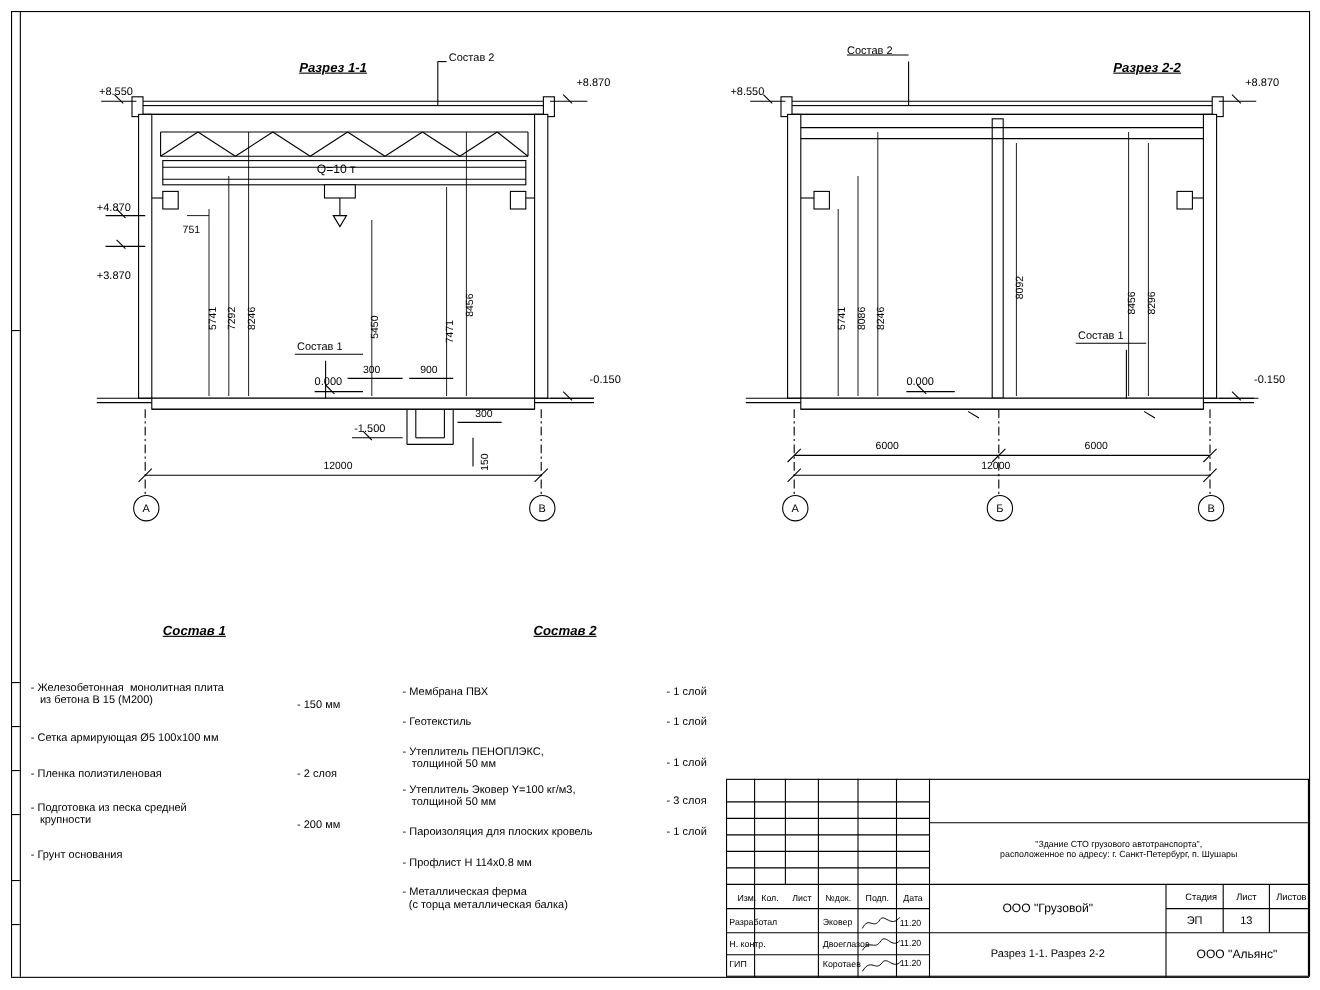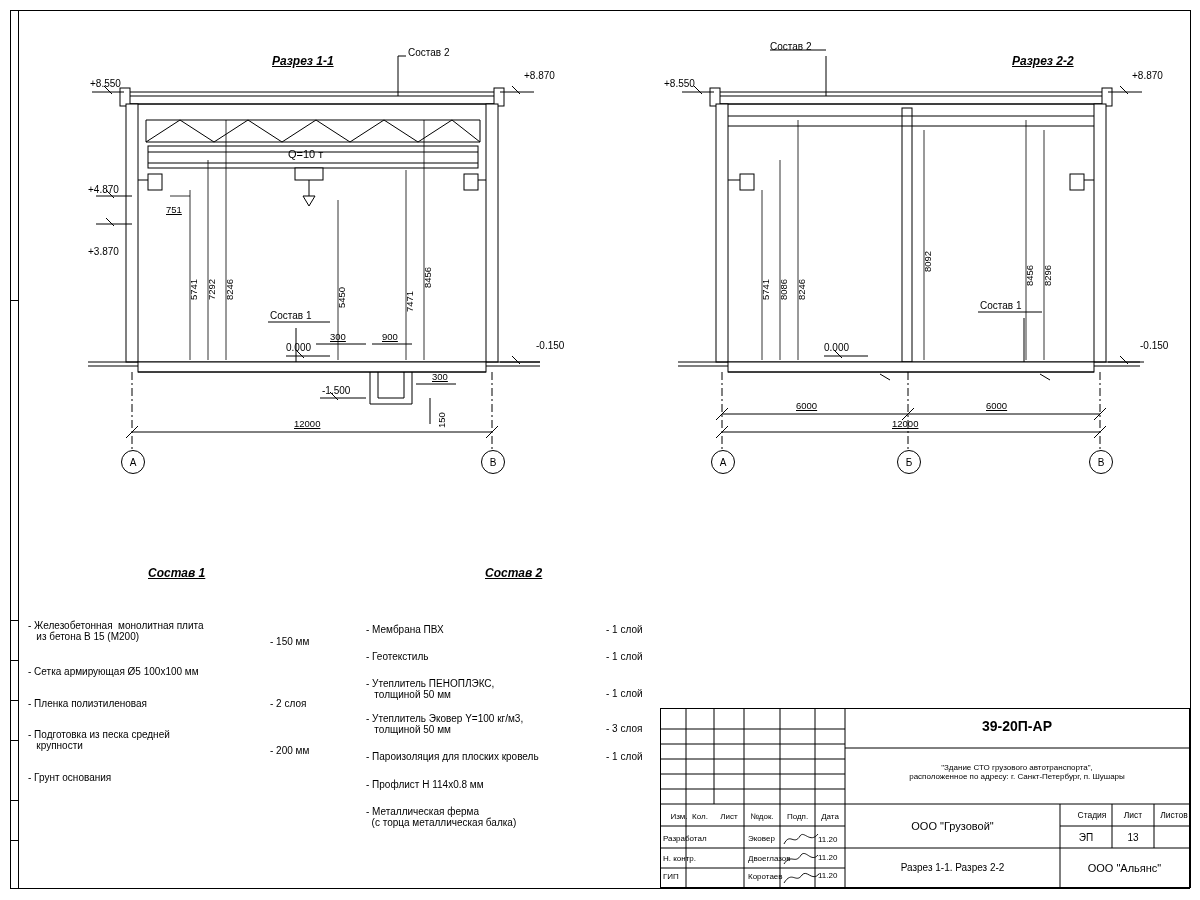--- a/index.html
+++ b/index.html
@@ -5,21 +5,21 @@
   html,body{margin:0;padding:0;background:#fff;}
   body{width:1200px;height:900px;font-family:"Liberation Sans",sans-serif;color:#000;overflow:hidden;}
   #sheet{position:relative;width:1200px;height:900px;background:#fff;}
   .abs{position:absolute;}
   .ln{position:absolute;background:#000;}
   .hl{height:1px;}
   .vl{width:1px;}
   .txt{position:absolute;font-size:10px;line-height:1.15;white-space:pre;}
   .ttl{font-size:12px;font-style:italic;text-decoration:underline;font-weight:bold;}
   .vtxt{position:absolute;font-size:9.5px;transform-origin:0 0;transform:rotate(-90deg);white-space:nowrap;}
-  .dim{font-size:9.5px;text-decoration:underline;}
+  .dim{font-size:9.5px;}
   .circ{position:absolute;border:1px solid #000;border-radius:50%;width:22px;height:22px;
         display:flex;align-items:center;justify-content:center;font-size:10px;background:#fff;}
   .cen{text-align:center;}
   .b{font-weight:bold;}
   .specrow{position:absolute;font-size:10px;white-space:pre;}
   svg{position:absolute;top:0;left:0;overflow:visible;}
 </style>
 </head>
 <body>
 
@@ -343,21 +343,20 @@
         <line x1="185" y1="40" x2="529" y2="40"></line>
         <line x1="185" y1="96" x2="529" y2="96"></line>
         <line x1="185" y1="140" x2="529" y2="140"></line>
         <line x1="400" y1="96" x2="400" y2="180"></line>
         <line x1="400" y1="118" x2="529" y2="118"></line>
         <line x1="452" y1="96" x2="452" y2="140"></line>
         <line x1="494" y1="96" x2="494" y2="140"></line>
       </g>
     </svg>
 
-    <div class="txt b cen" style="left:185px;top:10px;width:344px;font-size:14px;">39-20П-АР</div>
     <div class="txt cen" style="left:190px;top:55px;width:334px;font-size:8px;white-space:pre-line;">"Здание СТО грузового автотранспорта",
 расположенное по адресу: г. Санкт-Петербург, п. Шушары</div>
 
     <div class="txt cen" style="left:0px;top:104px;width:38px;font-size:8px;">Изм.</div>
     <div class="txt cen" style="left:26px;top:104px;width:28px;font-size:8px;">Кол.</div>
     <div class="txt cen" style="left:54px;top:104px;width:30px;font-size:8px;">Лист</div>
     <div class="txt cen" style="left:84px;top:104px;width:36px;font-size:8px;">№док.</div>
     <div class="txt cen" style="left:120px;top:104px;width:35px;font-size:8px;">Подп.</div>
     <div class="txt cen" style="left:155px;top:104px;width:30px;font-size:8px;">Дата</div>
 

